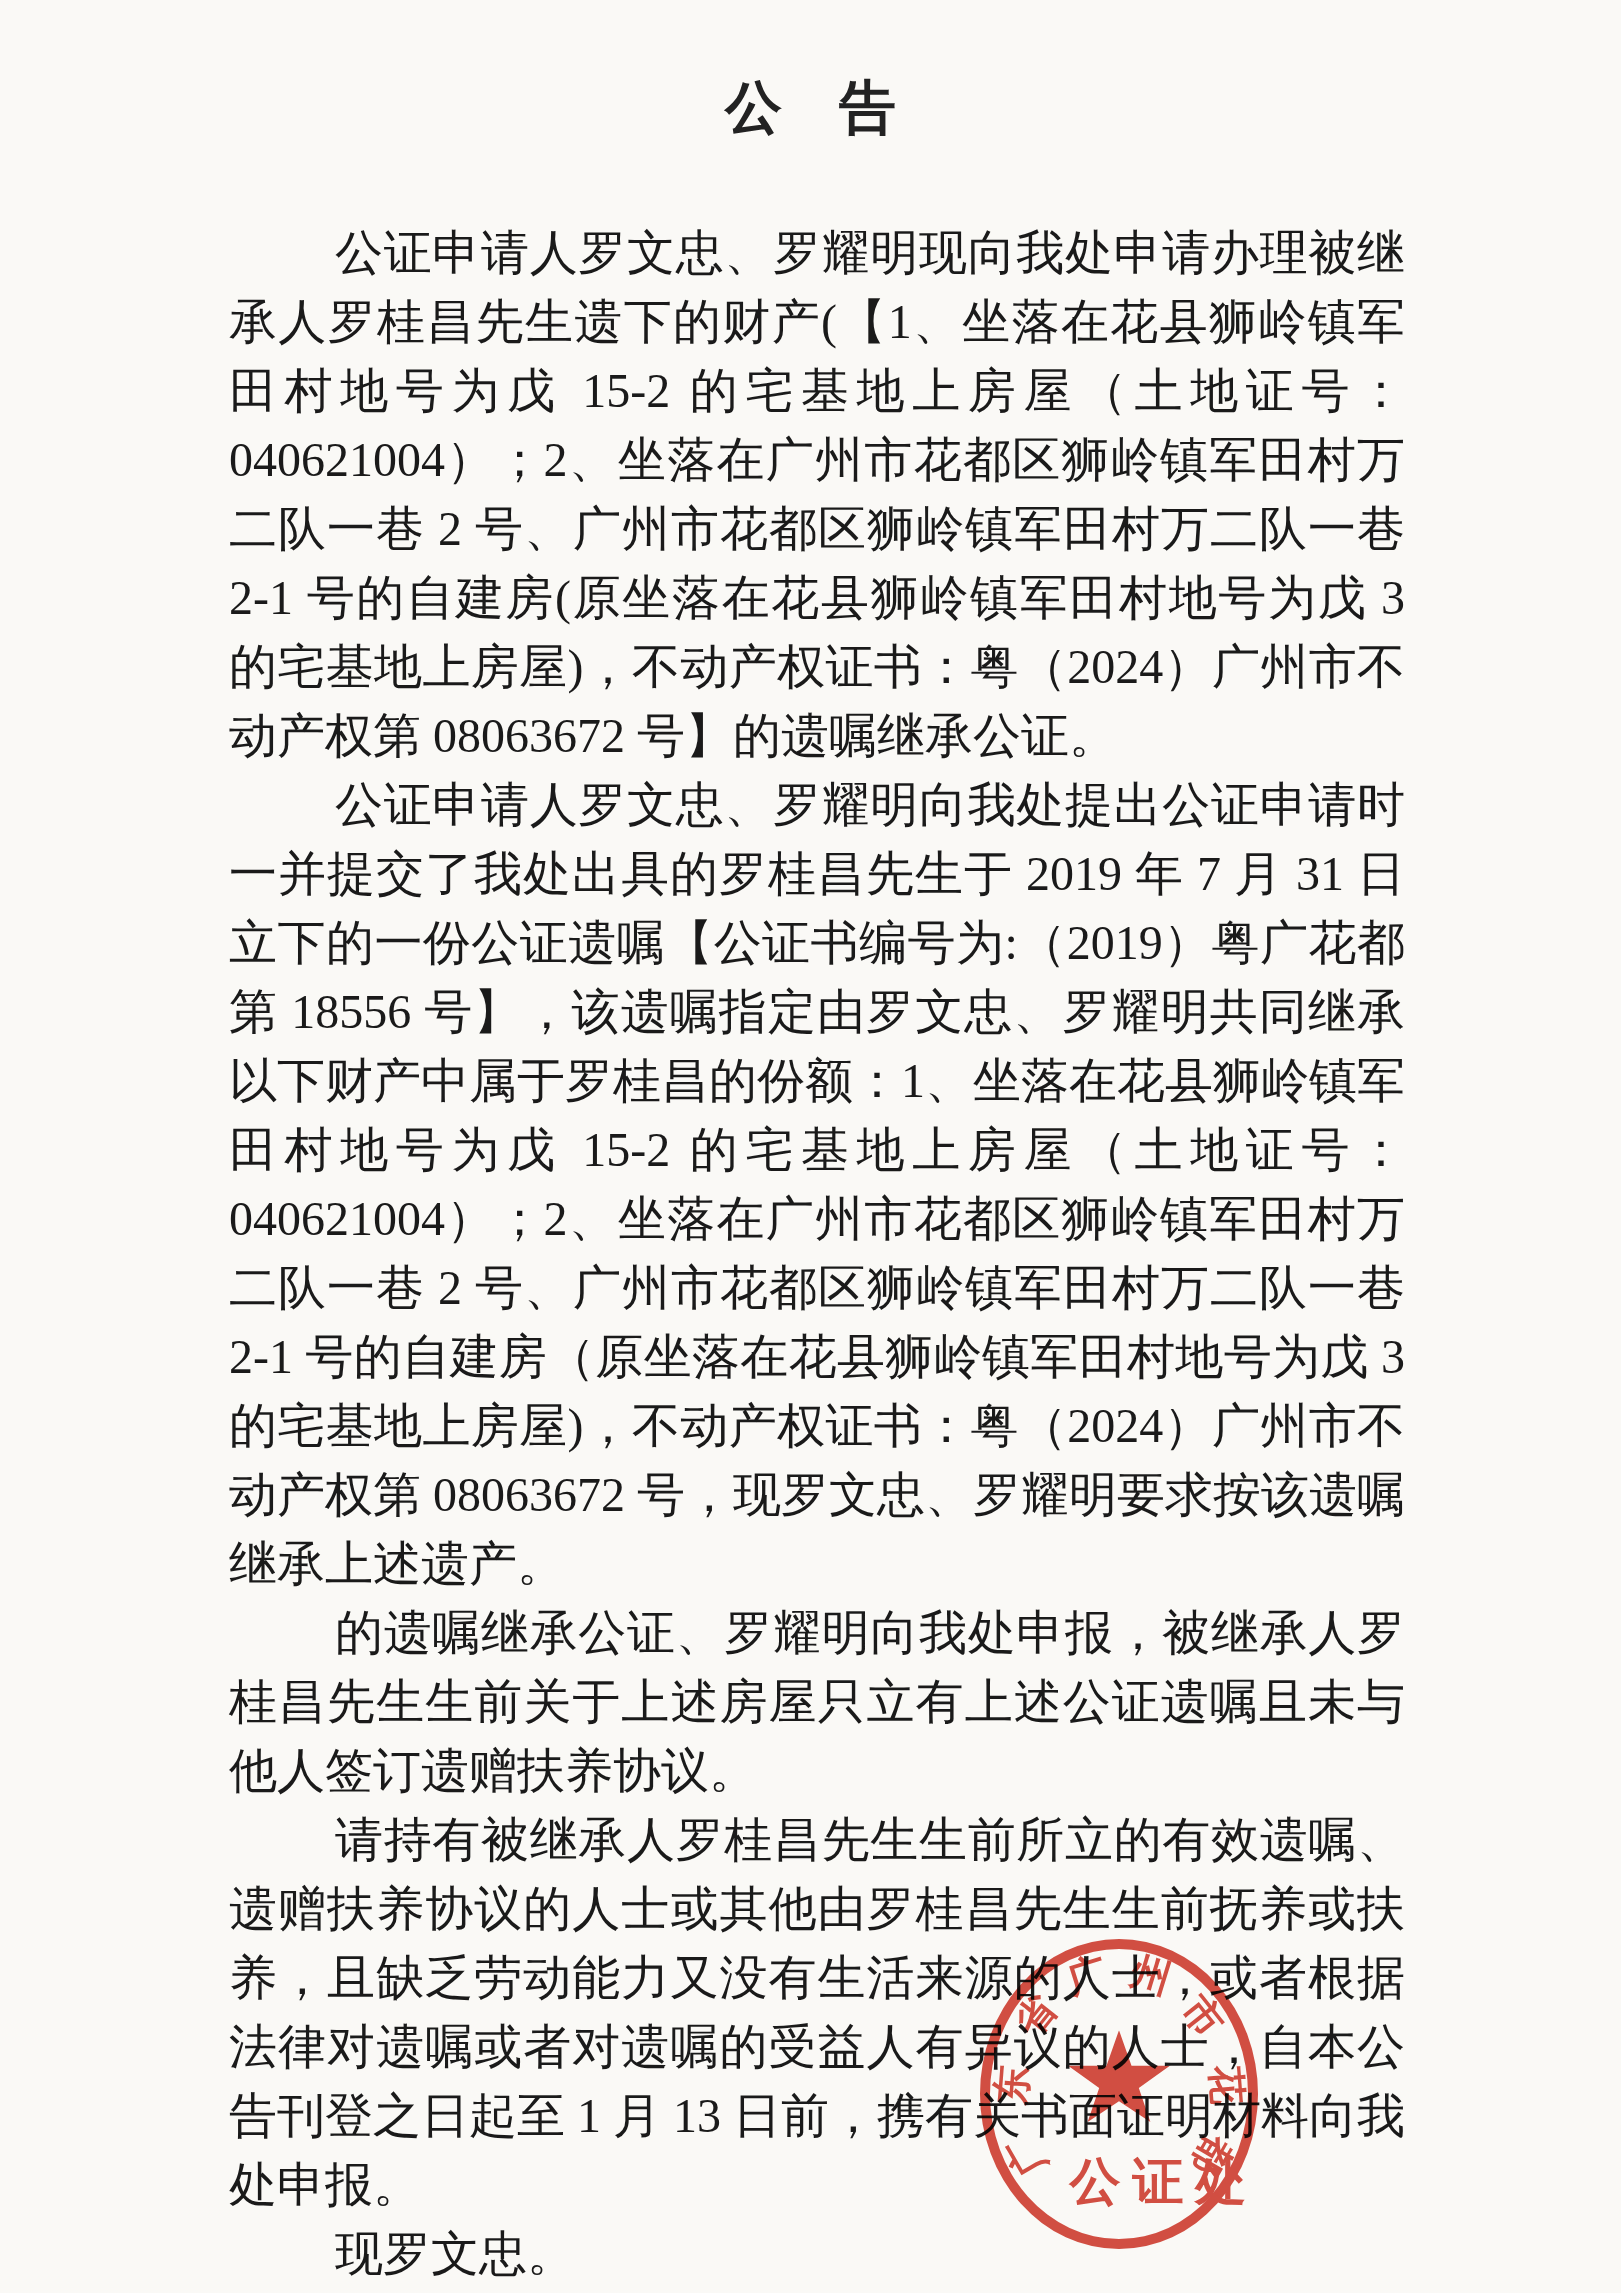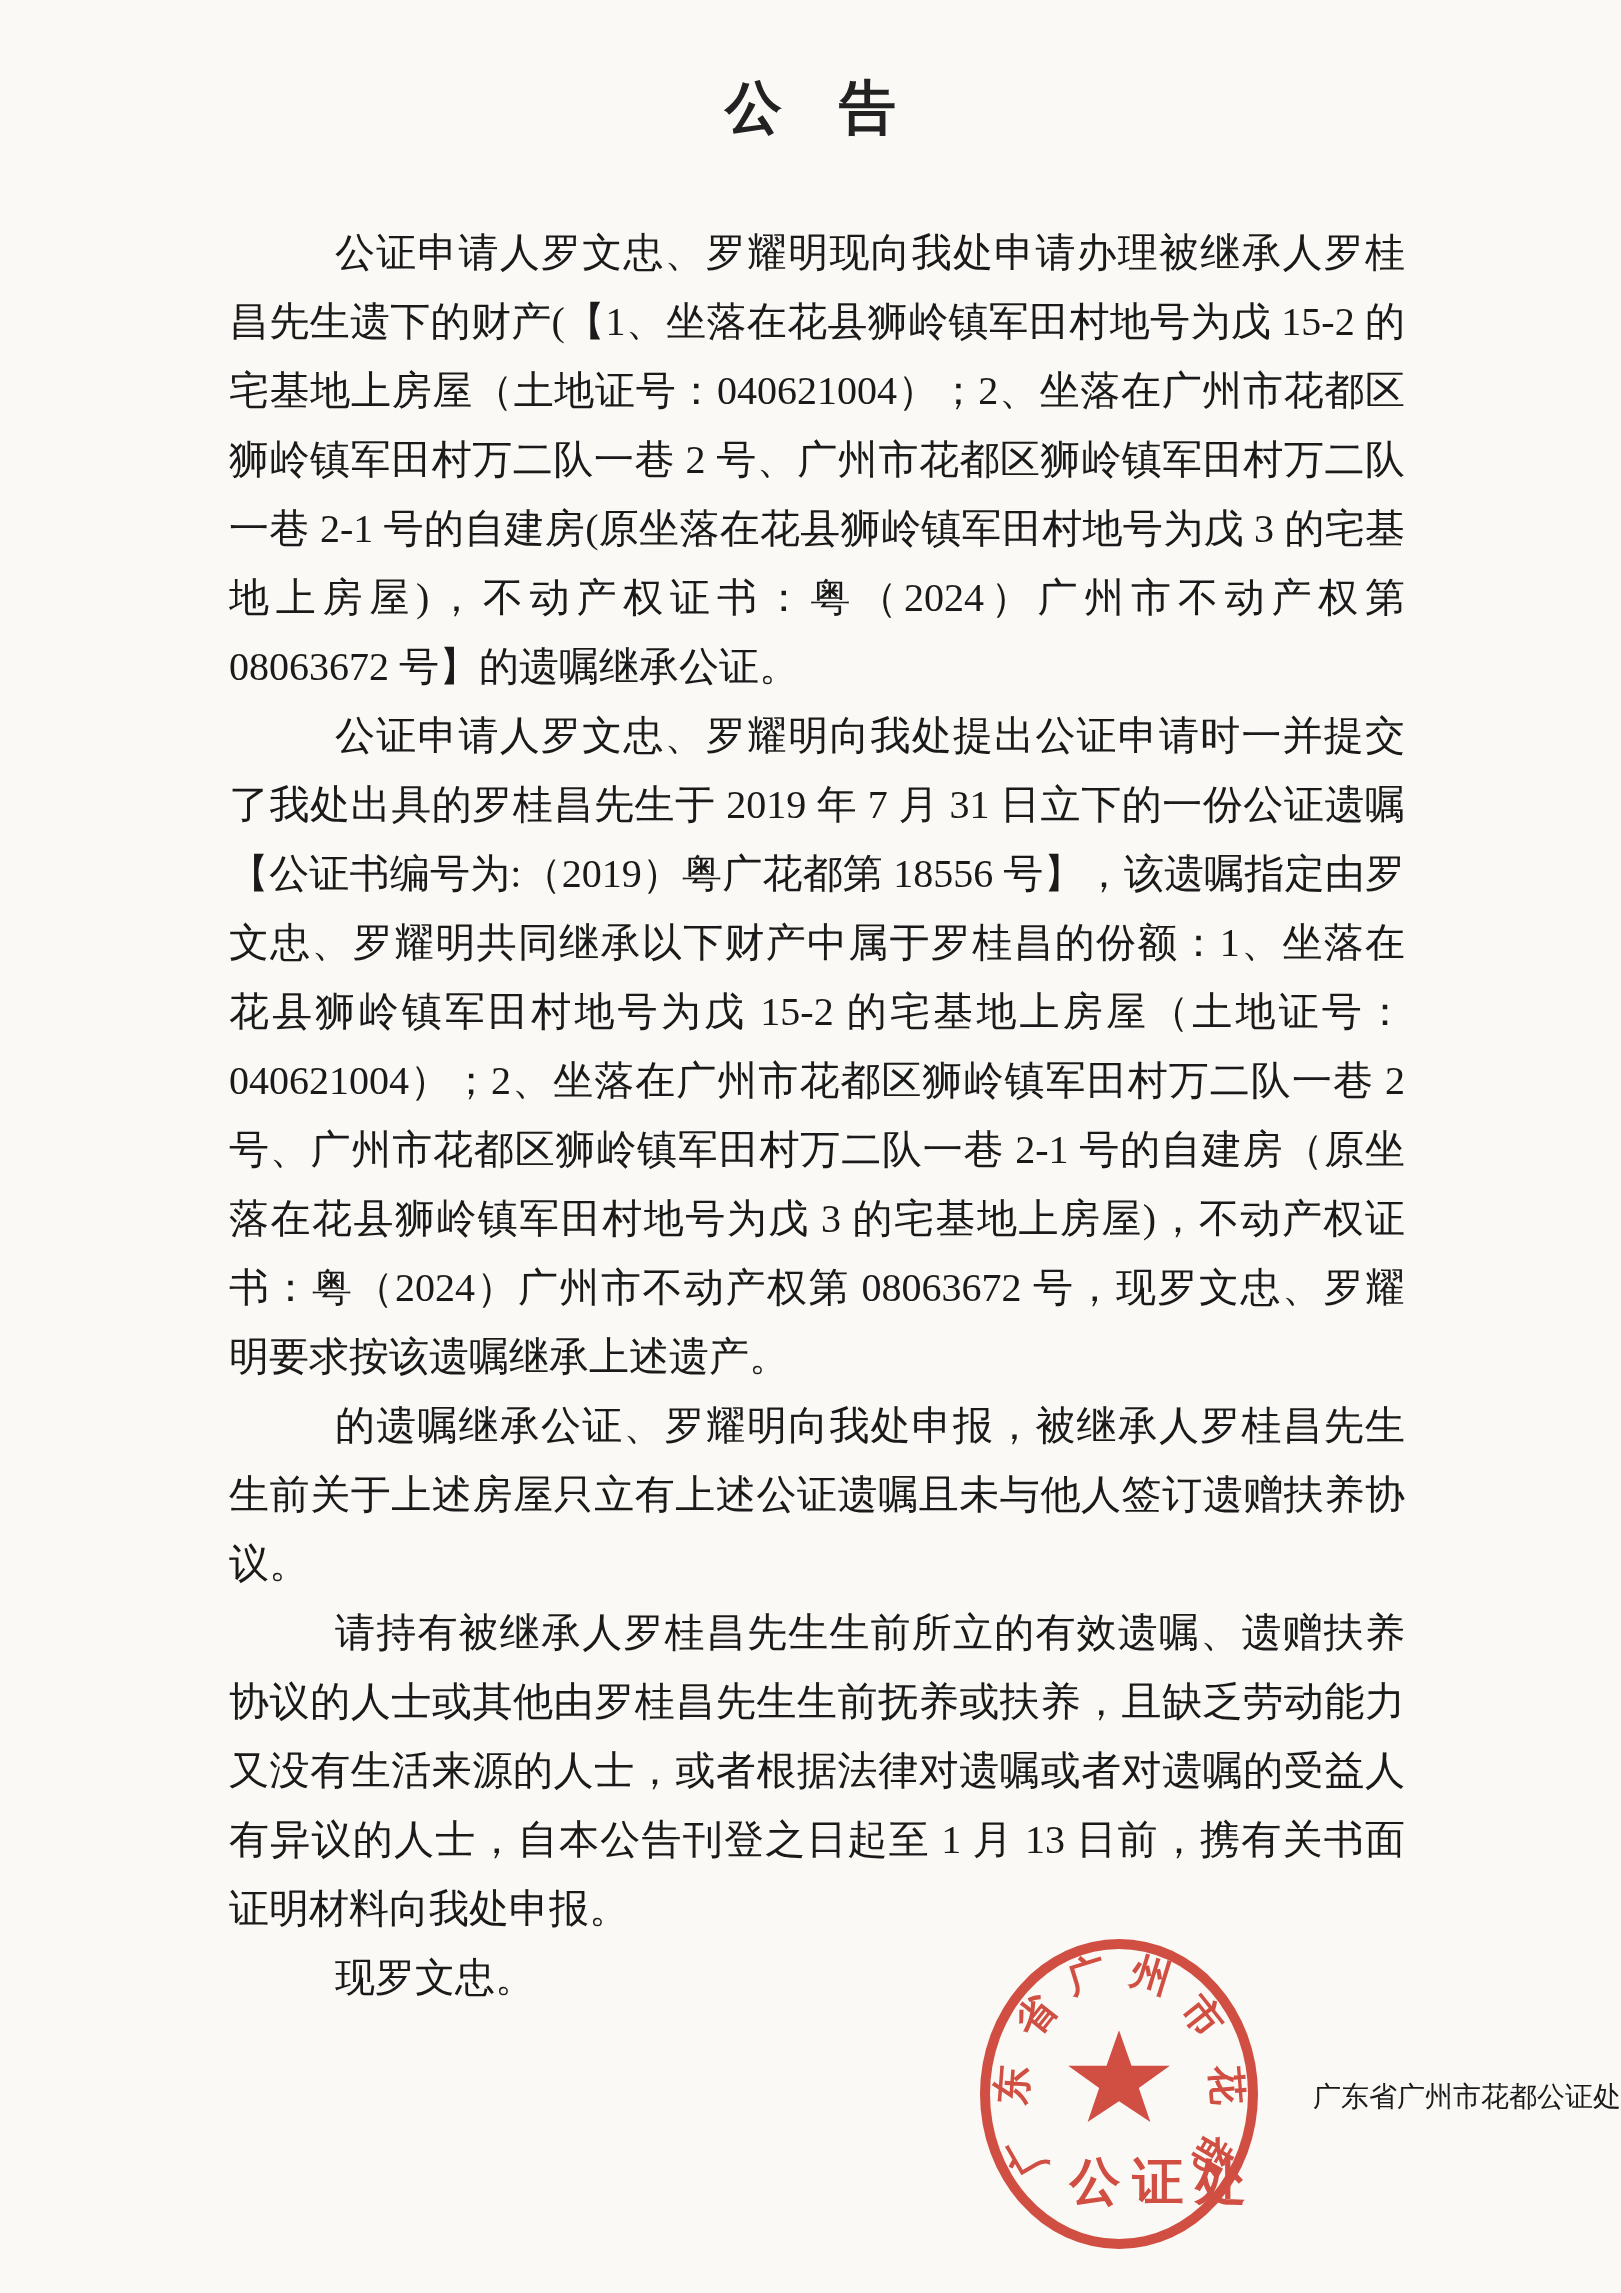--- a/index.html
+++ b/index.html
@@ -18,21 +18,21 @@
     padding-top: 63px;
     text-align: center;
     font-size: 57px;
     line-height: 90px;
     font-weight: 700;
     color: #222;
   }
   .body-text {
     width: 1176px;
     margin: 65px 0 0 229px;
-    font-size: 40px;
+    font-size: 48px;
     line-height: 69px;
     text-align: justify;
     letter-spacing: 0;
   }
   .body-text p { margin: 0; text-indent: 106px; }
   .closing {
     width: fit-content;
     margin-left: auto;
     margin-top: 45px;
     text-align: center;

